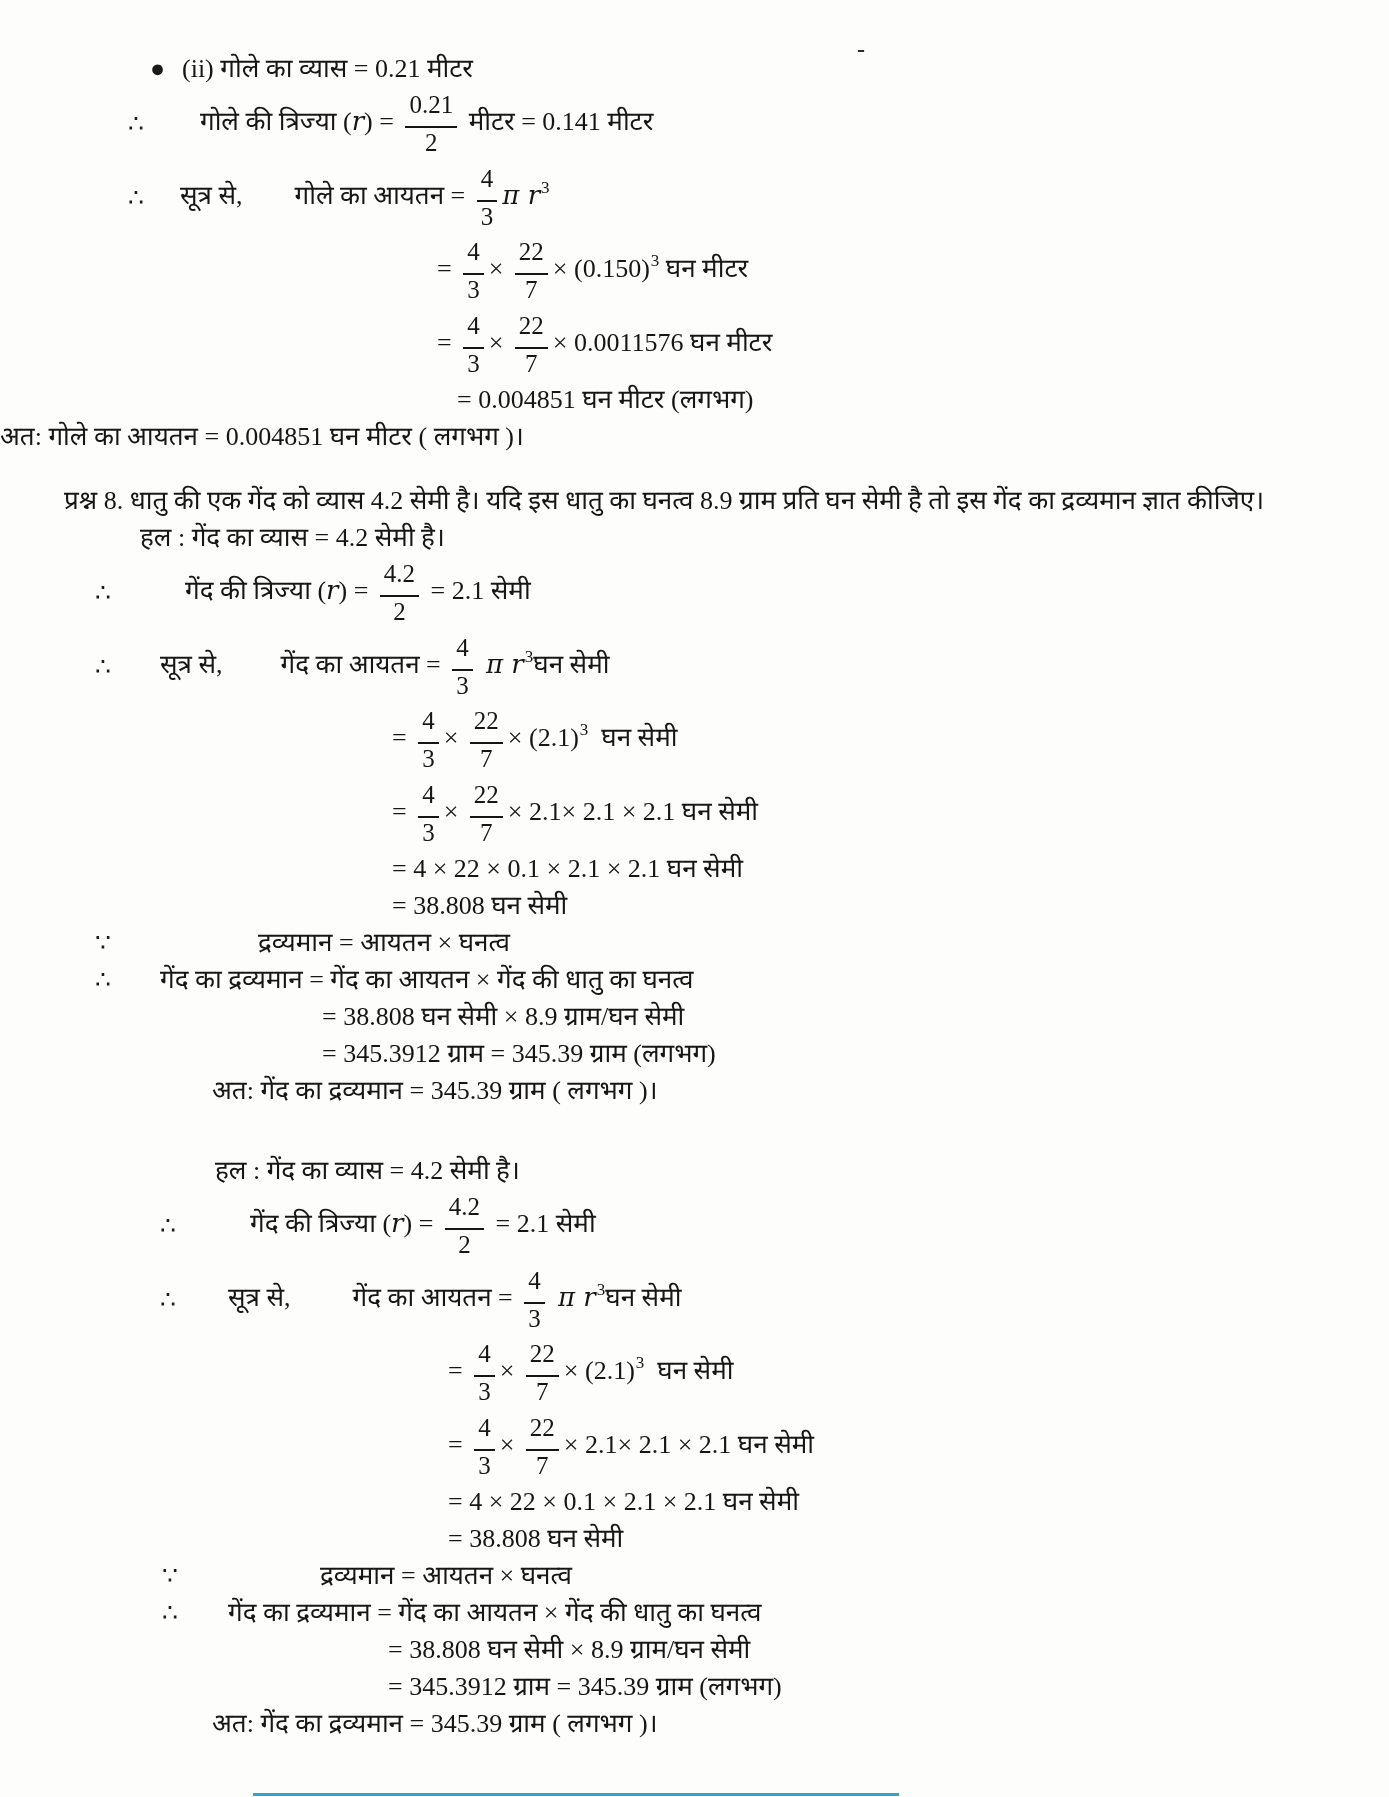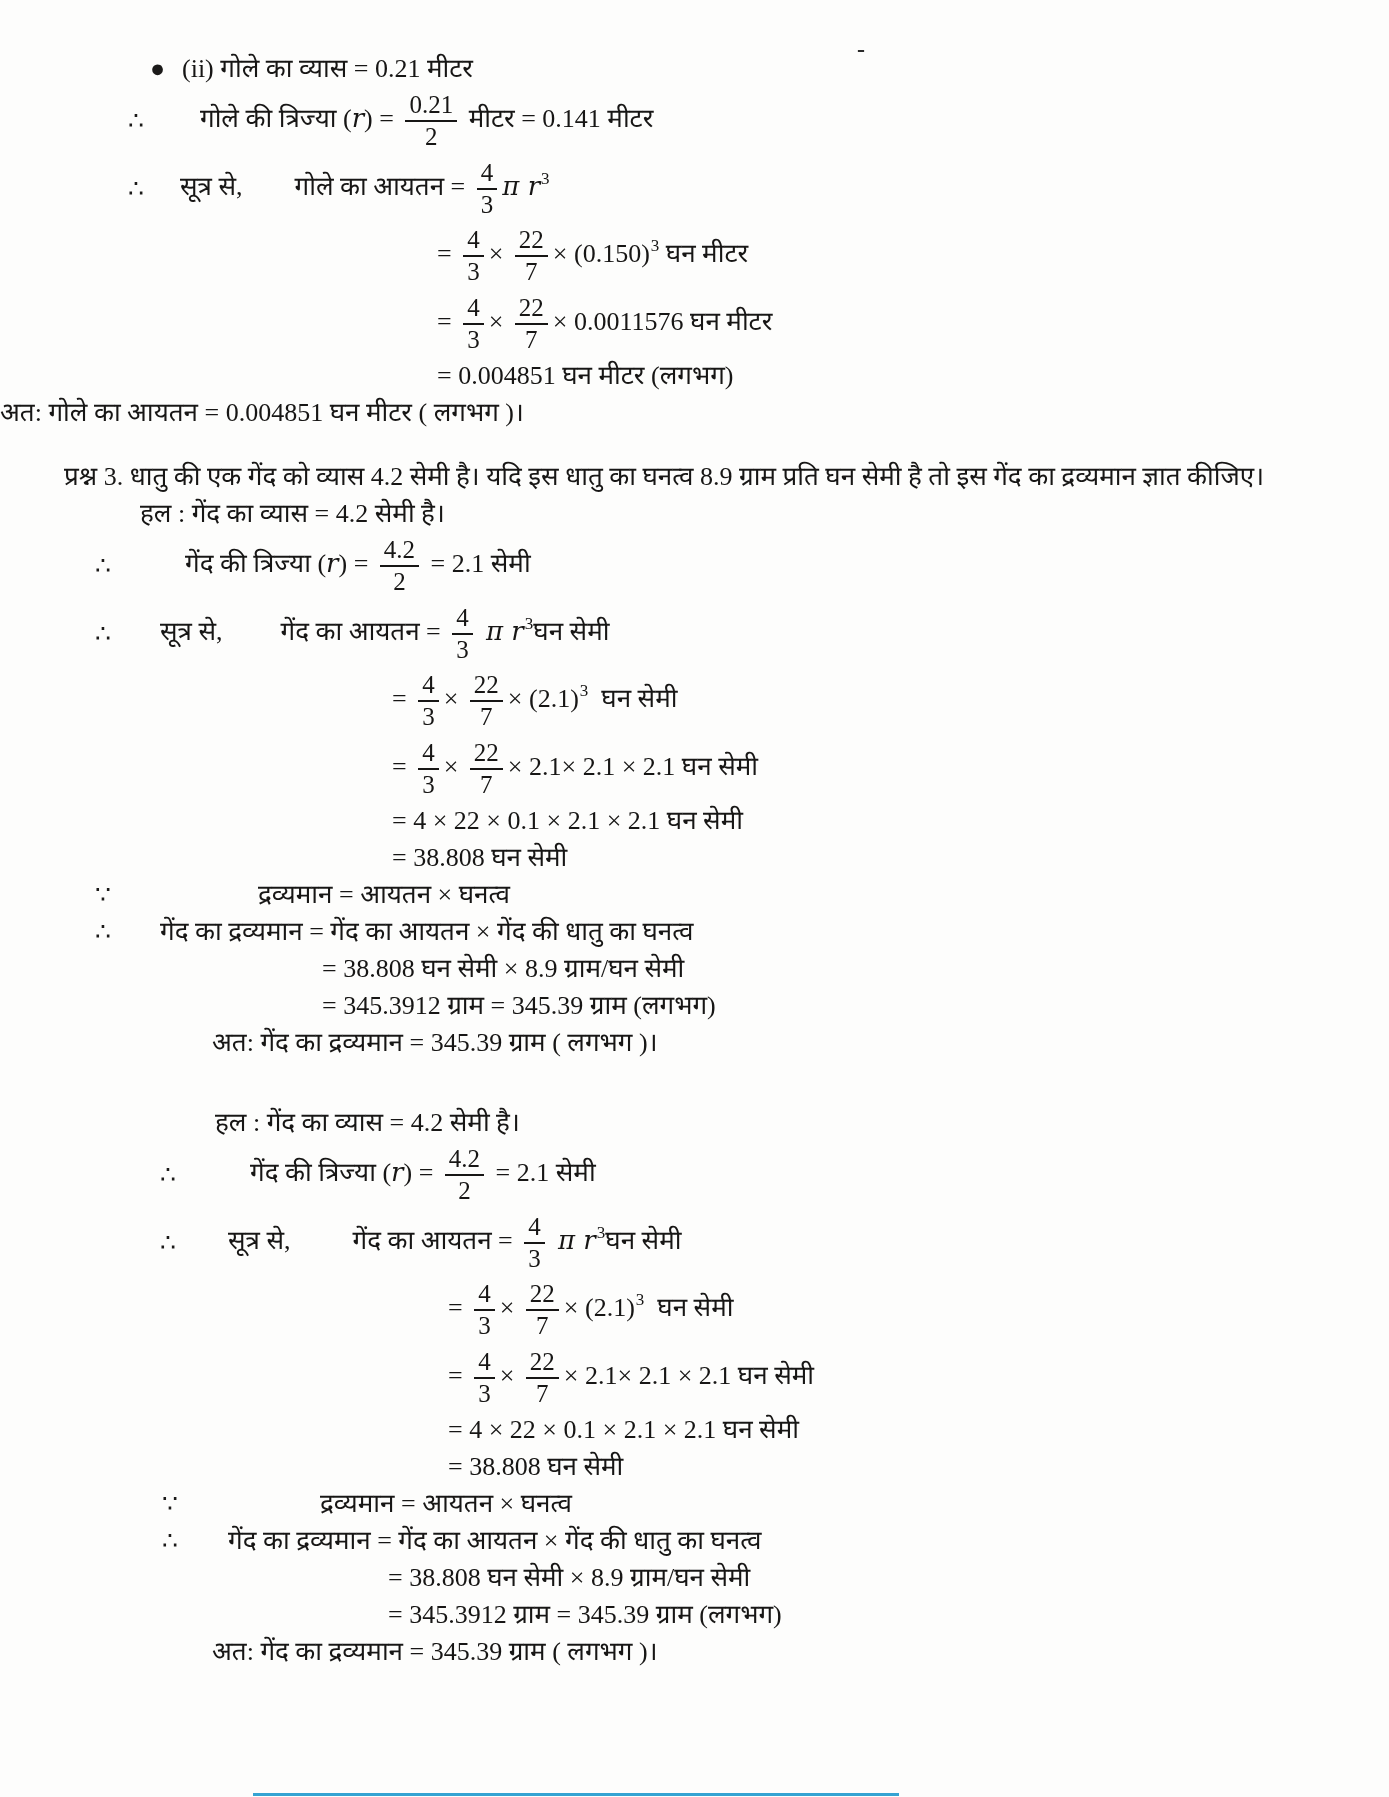--- a/index.html
+++ b/index.html
@@ -43,21 +43,21 @@
   .frac {
     display: inline-block;
     text-align: center;
     vertical-align: middle;
     margin: 0 5px;
     font-size: 25px;
   }
   .frac .num {
     display: block;
     border-bottom: 2px solid #171615;
-    padding: 0 4px 2px;
+    padding: 0 4px 8px;
     line-height: 1.05;
   }
   .frac .den {
     display: block;
     padding-top: 2px;
     line-height: 1.05;
   }
   .sup {
     font-size: 17px;
     position: relative;
@@ -91,23 +91,23 @@
 <body>
 
 <div class="page">
   <span class="top-dash">-</span>
   <div>
       <div class="line" style="padding-left: 182px;"><span class="marker" style="left: 150px;">●</span><span class="bold">(ii) </span><span>गोले का व्यास = 0.21 मीटर</span></div>
       <div class="line fr" style="padding-left: 200px;"><span class="marker" style="left: 128px;">∴</span><span>गोले की त्रिज्या (</span><span class="ital">r</span><span>) = </span><span class="frac"><span class="num">0.21</span><span class="den">2</span></span><span> मीटर = 0.141 मीटर</span></div>
       <div class="line fr" style="padding-left: 180px;"><span class="marker" style="left: 128px;">∴</span><span>सूत्र से,</span><span class="gap" style="width: 52px;"></span><span>गोले का आयतन = </span><span class="frac"><span class="num">4</span><span class="den">3</span></span><span class="ital">π r</span><span class="sup">3</span></div>
       <div class="line fr" style="padding-left: 437px;"><span>= </span><span class="frac"><span class="num">4</span><span class="den">3</span></span><span>× </span><span class="frac"><span class="num">22</span><span class="den">7</span></span><span>× (0.150)</span><span class="sup">3</span><span> घन मीटर</span></div>
       <div class="line fr" style="padding-left: 437px;"><span>= </span><span class="frac"><span class="num">4</span><span class="den">3</span></span><span>× </span><span class="frac"><span class="num">22</span><span class="den">7</span></span><span>× 0.0011576 घन मीटर</span></div>
-      <div class="line" style="padding-left: 437px;"><span>= 0.004851 घन मीटर (लगभग)</span></div>
+      <div class="line" style="padding-left: 437px; margin-left: 20px;"><span>= 0.004851 घन मीटर (लगभग)</span></div>
       <div class="line" style=""><span class="bold">अत: गोले का आयतन = 0.004851 घन मीटर ( लगभग )।</span></div>
-      <div class="line" style="padding-left: 64px; margin-top: 30px;"><span class="bold">प्रश्न 3. </span><span>धातु की एक गेंद को व्यास 4.2 सेमी है। यदि इस धातु का घनत्व 8.9 ग्राम प्रति घन सेमी है तो इस गेंद का द्रव्यमान ज्ञात कीजिए।</span></div>
+      <div class="line" style="padding-left: 64px; margin-top: 30px;"><span class="bold">प्रश्न 8. </span><span>धातु की एक गेंद को व्यास 4.2 सेमी है। यदि इस धातु का घनत्व 8.9 ग्राम प्रति घन सेमी है तो इस गेंद का द्रव्यमान ज्ञात कीजिए।</span></div>
       <div class="line" style="padding-left: 140px;"><span class="bold">हल : </span><span>गेंद का व्यास = 4.2 सेमी है।</span></div>
       <div class="line fr" style="padding-left: 185px;"><span class="marker" style="left: 95px;">∴</span><span>गेंद की त्रिज्या (</span><span class="ital">r</span><span>) = </span><span class="frac"><span class="num">4.2</span><span class="den">2</span></span><span> = 2.1 सेमी</span></div>
       <div class="line fr" style="padding-left: 160px;"><span class="marker" style="left: 95px;">∴</span><span>सूत्र से,</span><span class="gap" style="width: 58px;"></span><span>गेंद का आयतन = </span><span class="frac"><span class="num">4</span><span class="den">3</span></span><span class="ital"> π r</span><span class="sup">3</span><span>घन सेमी</span></div>
       <div class="line fr" style="padding-left: 392px;"><span>= </span><span class="frac"><span class="num">4</span><span class="den">3</span></span><span>× </span><span class="frac"><span class="num">22</span><span class="den">7</span></span><span>× (2.1)</span><span class="sup">3</span><span>  घन सेमी</span></div>
       <div class="line fr" style="padding-left: 392px;"><span>= </span><span class="frac"><span class="num">4</span><span class="den">3</span></span><span>× </span><span class="frac"><span class="num">22</span><span class="den">7</span></span><span>× 2.1× 2.1 × 2.1 घन सेमी</span></div>
       <div class="line" style="padding-left: 392px;"><span>= 4 × 22 × 0.1 × 2.1 × 2.1 घन सेमी</span></div>
       <div class="line" style="padding-left: 392px;"><span>= 38.808 घन सेमी</span></div>
       <div class="line" style="padding-left: 258px;"><span class="marker" style="left: 95px;">∵</span><span>द्रव्यमान = आयतन × घनत्व</span></div>
       <div class="line" style="padding-left: 160px;"><span class="marker" style="left: 95px;">∴</span><span>गेंद का द्रव्यमान = गेंद का आयतन × गेंद की धातु का घनत्व</span></div>
       <div class="line" style="padding-left: 322px;"><span>= 38.808 घन सेमी × 8.9 ग्राम/घन सेमी</span></div>

